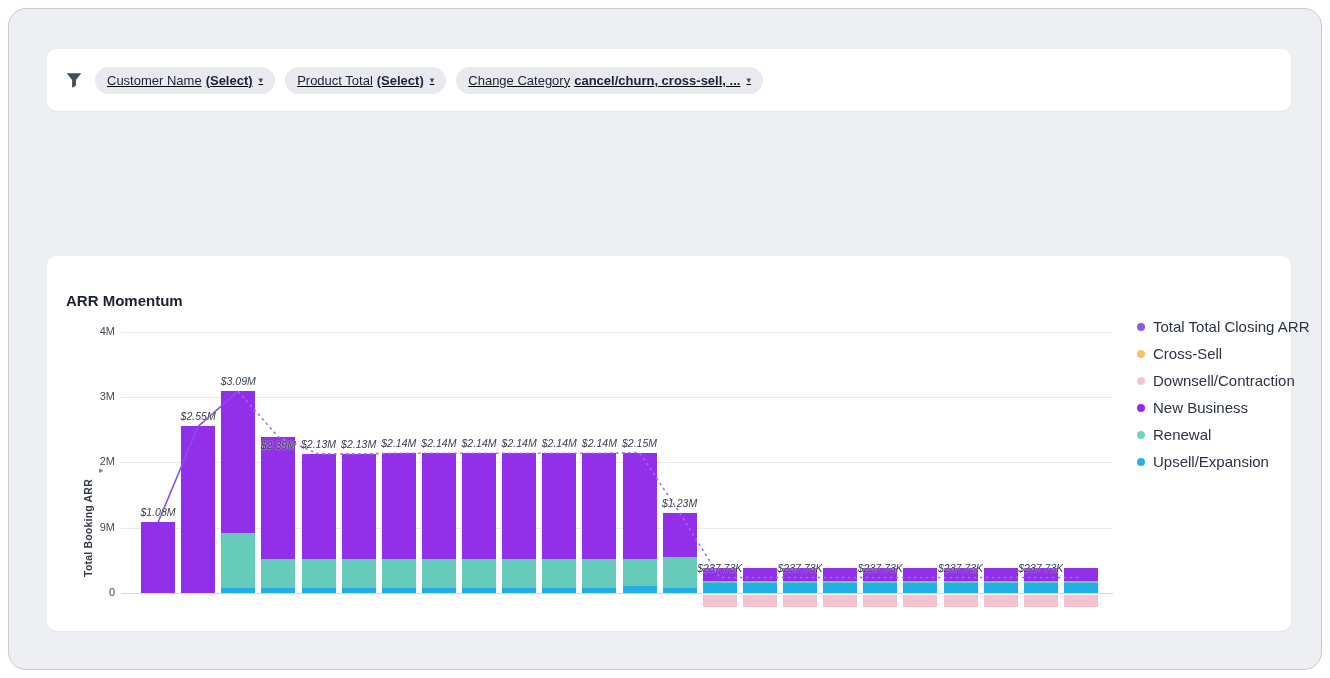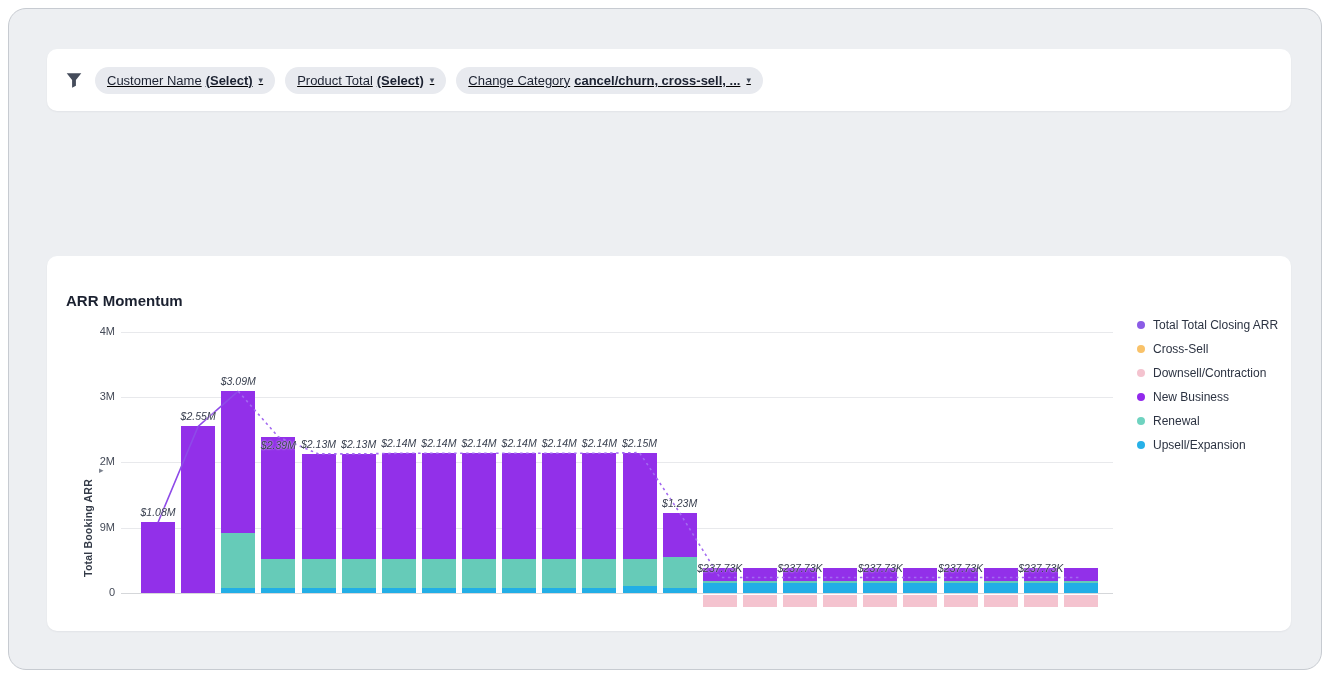--- a/index.html
+++ b/index.html
@@ -52,21 +52,21 @@
   .yaxis-arrow { position:absolute; left:52px; top:209px; font-size:9px; color:#7b818d; }
   .seg { position:absolute; }
   .barlabel {
     position:absolute; width:66px; text-align:center; font-size:10.5px; color:#3a4150;
     text-shadow:0 0 2px #fff; white-space:nowrap; z-index:5;font-style:italic;
   }
   .linesvg { position:absolute; left:0; top:0; z-index:4; pointer-events:none; }
   .legend { position:absolute; left:1090px; top:62px; display:flex; flex-direction:column; gap:10px; }
   .legend-item { display:flex; align-items:center; gap:8px; cursor:pointer; }
   .legend-dot { width:8px; height:8px; border-radius:50%; flex:0 0 auto; }
-  .legend-text { font-size:12px; color:#2c3342; white-space:nowrap; }
+  .legend-text { font-size:15px; color:#2c3342; white-space:nowrap; }
 </style>
 </head>
 <body>
 
 <div class="frame">
 
   <div class="card filterbar">
     <svg class="funnel" viewBox="0 0 16 16">
       <path d="M1.5 2h13L9.7 8v5l-3.4 1.8V8L1.5 2z" fill="#454c5b"></path>
     </svg>

